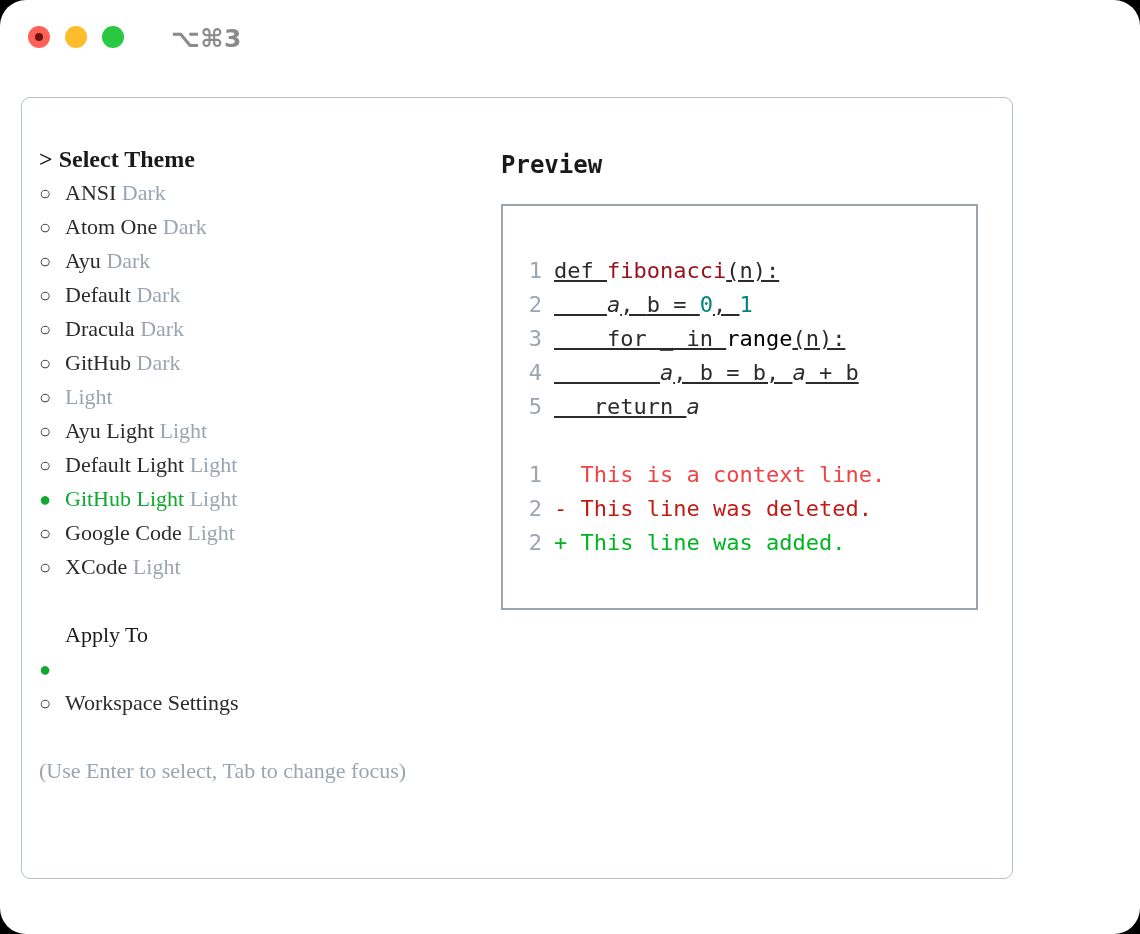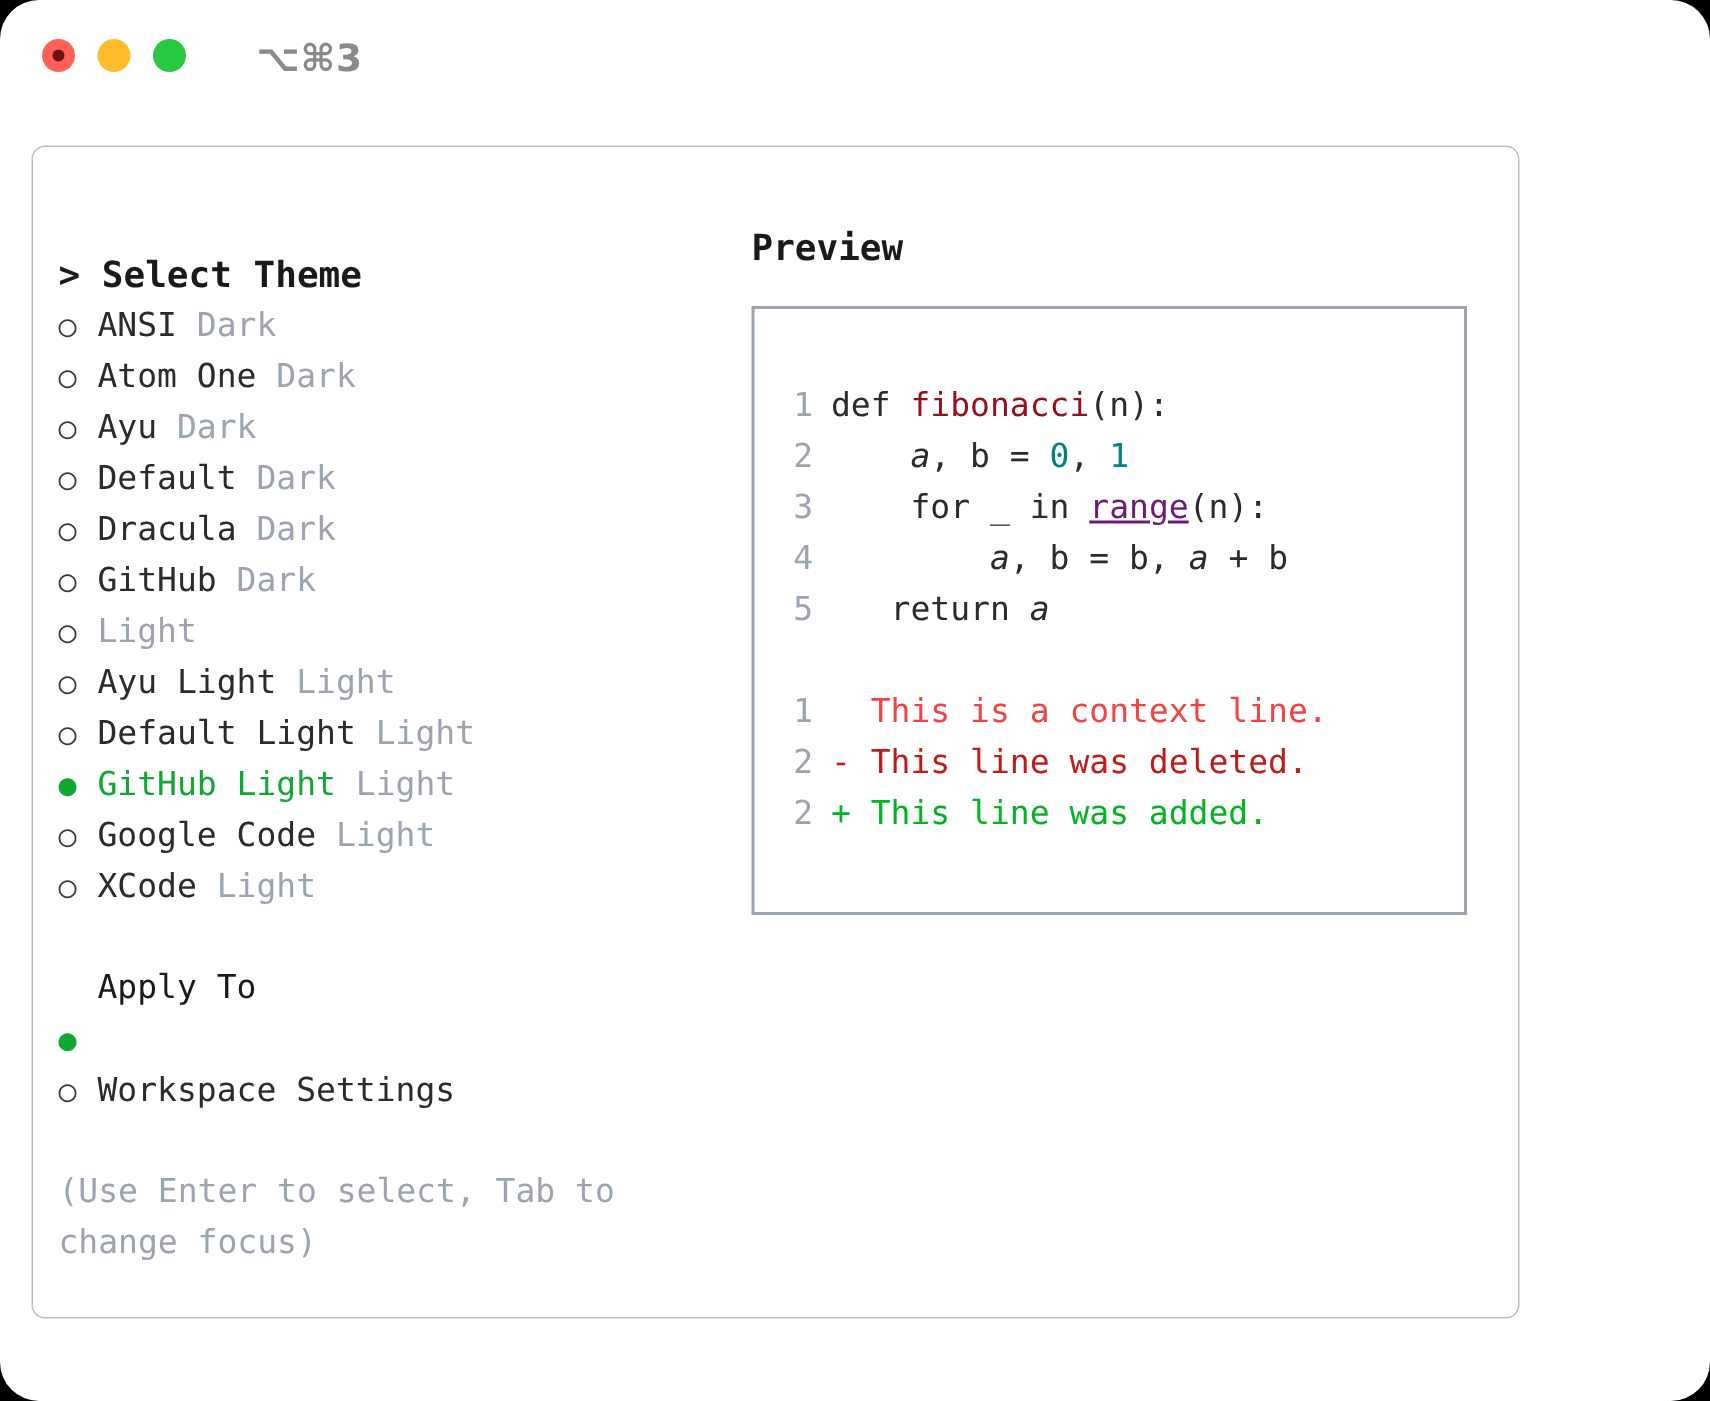--- a/index.html
+++ b/index.html
@@ -88,22 +88,23 @@
     position: absolute;
     left: 0; top: 0;
     width: 100%;
     height: 100%;
   }
 
   
   .left-col {
     position: absolute;
     left: 17px;
-    top: 68px;
+    top: 44px;
     width: 460px;
+    font-family: Liberation Serif, serif;
   }
 
   .section-title {
     font-size: 24px;
     font-weight: bold;
     color: #1a1a1a;
     line-height: 34px;
     white-space: pre;
   }
 
@@ -187,23 +188,23 @@
   .lineno {
     width: 26px;
     flex: 0 0 26px;
     color: #9aa5b1;
     text-align: right;
     margin-right: 12px;
   }
   .code-text { color: #2b2b2b; }
   .tok-fn    { color: #99101a; }
   .tok-num   { color: #00827f; }
-  .tok-builtin { color: #701a75; text-decoration: underline; }
+  .tok-builtin { color: #000000; }
   .tok-var   { color: #2b2b2b; font-style: italic; }
-  .tok-plain { color: #2b2b2b; }
+  .tok-plain { color: #2b2b2b; text-decoration: underline; }
 
   .diff-gap { height: 34px; }
   .diff-ctx { color: #ef4444; text-align: center; }
   .diff-del { color: #c21b17; }
   .diff-add { color: #00b521; }
 
   .mark { display: inline-block; width: 2ch; }
 </style>
 </head>
 <body>

